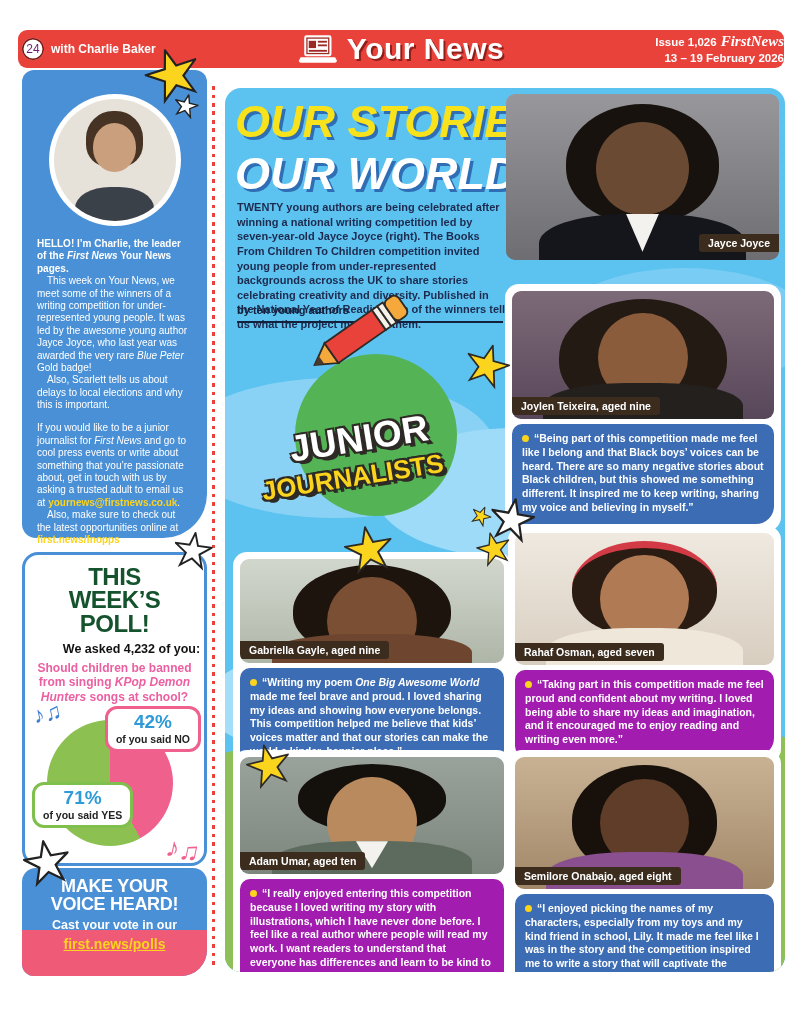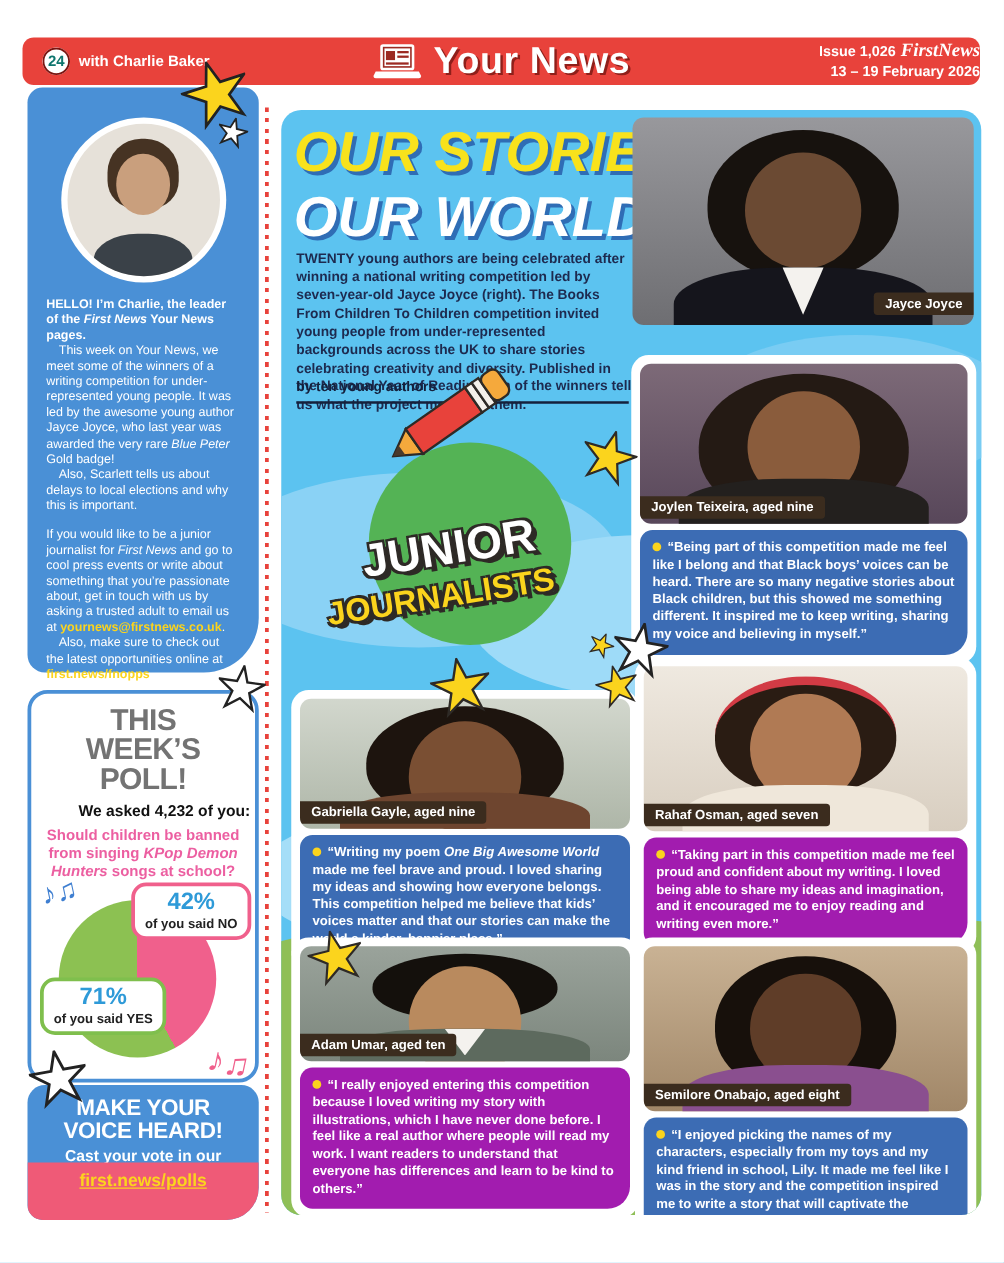--- a/index.html
+++ b/index.html
@@ -4,22 +4,22 @@
 <style>
   * { margin:0; padding:0; box-sizing:border-box; }
   html,body { background:#fff; }
   .page {
     position:relative; width:803px; height:1010px; background:#fff;
     font-family:"Liberation Sans", sans-serif; overflow:hidden;
   }
   
   .topbar{position:absolute;left:18px;top:30px;width:766px;height:38px;background:#e8423b;
     border-radius:9px;display:flex;align-items:center;color:#fff;z-index:6;}
-  .pgnum{width:22px;height:22px;border-radius:50%;background:#fff;color:#0f766e;font-weight:bold;
-    font-size:12px;display:flex;align-items:center;justify-content:center;margin-left:16px;box-shadow:0 0 0 1.5px #7a1511 inset;}
+  .pgnum{width:22px;height:22px;border-radius:50%;background:#fff;color:#701a75;font-weight:normal;
+    font-size:12px;display:flex;align-items:center;justify-content:center;margin-left:4px;box-shadow:0 0 0 1.5px #7a1511 inset;}
   .withtxt{font-size:12px;font-weight:bold;margin-left:7px;}
   .tb-center{position:absolute;left:50%;transform:translateX(-50%);display:flex;align-items:center;gap:9px;}
   .yn-title{font-size:30px;font-weight:bold;letter-spacing:.5px;text-shadow:2px 2px 0 #8f1f1a;}
   .tb-right{margin-left:auto;text-align:right;font-size:11.5px;font-weight:bold;line-height:1.35;}
   .brand{font-family:"Liberation Serif",serif;font-style:italic;font-weight:bold;font-size:15px;margin-left:4px;}
   
   .star{position:absolute;z-index:8;}
   
   .side-about{position:absolute;left:22px;top:70px;width:185px;height:468px;background:#4a90d6;
     border-radius:12px 12px 44px 14px;color:#fff;z-index:2;}
@@ -32,21 +32,21 @@
   .about-text p{margin:0;}
   .about-text .gap{margin-top:11px;}
   .b{font-weight:bold;}
   .i{font-style:italic;}
   .ind{text-indent:10px;}
   .lnk{color:#fbd41d;font-weight:bold;text-decoration:none;}
   
   .poll-card{position:absolute;left:22px;top:552px;width:185px;height:314px;background:#fff;
     border:3px solid #4a90d6;border-radius:16px;z-index:2;}
   .poll-title{width:118px;margin:10px auto 0;text-align:center;font-size:24px;font-weight:bold;
-    color:#737373;line-height:.97;letter-spacing:-.5px;}
+    color:#14532d;line-height:.97;letter-spacing:-.5px;}
   .poll-asked{text-align:center;font-size:12.5px;font-weight:bold;color:#111;margin-top:7px;padding-left:34px;}
   .poll-q{text-align:center;font-size:12px;font-weight:bold;color:#ec5fa1;line-height:1.2;margin-top:5px;padding:0 12px;}
   .pie-zone{position:relative;height:152px;margin-top:4px;}
   .pie{position:absolute;left:22px;top:12px;width:126px;height:126px;border-radius:50%;}
   .callout{position:absolute;background:#fff;border-radius:12px;padding:2px 8px 4px;text-align:center;
     font-weight:bold;color:#222;font-size:10.5px;line-height:1.15;z-index:3;}
   .callout .pct{display:block;color:#2e9ad8;font-size:19px;font-weight:bold;}
   .callout.no{right:3px;top:-2px;border:3px solid #f0608c;}
   .callout.yes{left:7px;top:74px;border:3px solid #7fbf4d;}
   .notes{position:absolute;font-weight:bold;}
@@ -272,21 +272,21 @@
       <div class="photo photo-gabriella" style="height:104px;padding-left:36px;">
         <div class="hair"></div>
           <div class="face"></div>
           <div class="torso"></div>
         <span class="cap" style="bottom:4px;">Gabriella Gayle, aged nine</span>
       </div>
       <div class="quote blue"><span class="bullet"></span><span>“Writing my poem </span><span class="i">One Big Awesome World</span><span> made me feel brave and proud. I loved sharing my ideas and showing how everyone belongs. This competition helped me believe that kids’ voices matter and that our stories can make the world a kinder, happier place.”</span></div>
     </div>
 
     <div class="pcard" style="left:8px;top:662px;width:278px;">
-      <div class="photo photo-adam" style="height:92px;">
+      <div class="photo photo-adam" style="height:117px;">
         <div class="hair"></div>
           <div class="face"></div>
           <div class="torso"></div>
         <span class="cap" style="bottom:4px;">Adam Umar, aged ten</span>
       </div>
       <div class="quote teal"><span class="bullet"></span><span>“I really enjoyed entering this competition because I loved writing my story with illustrations, which I have never done before. I feel like a real author where people will read my work. I want readers to understand that everyone has differences and learn to be kind to others.”</span></div>
     </div>
     <svg class="star" style="left:22px;top:656px;transform:rotate(-14deg);z-index:3;" width="44" height="44" viewBox="0 0 100 100">
       <polygon points="50,2 61,35 98,35 68,57 79,91 50,70 21,91 32,57 2,35 39,35" fill="#fbd41d" stroke="#2e2a26" stroke-width="4"></polygon>
       </svg>

